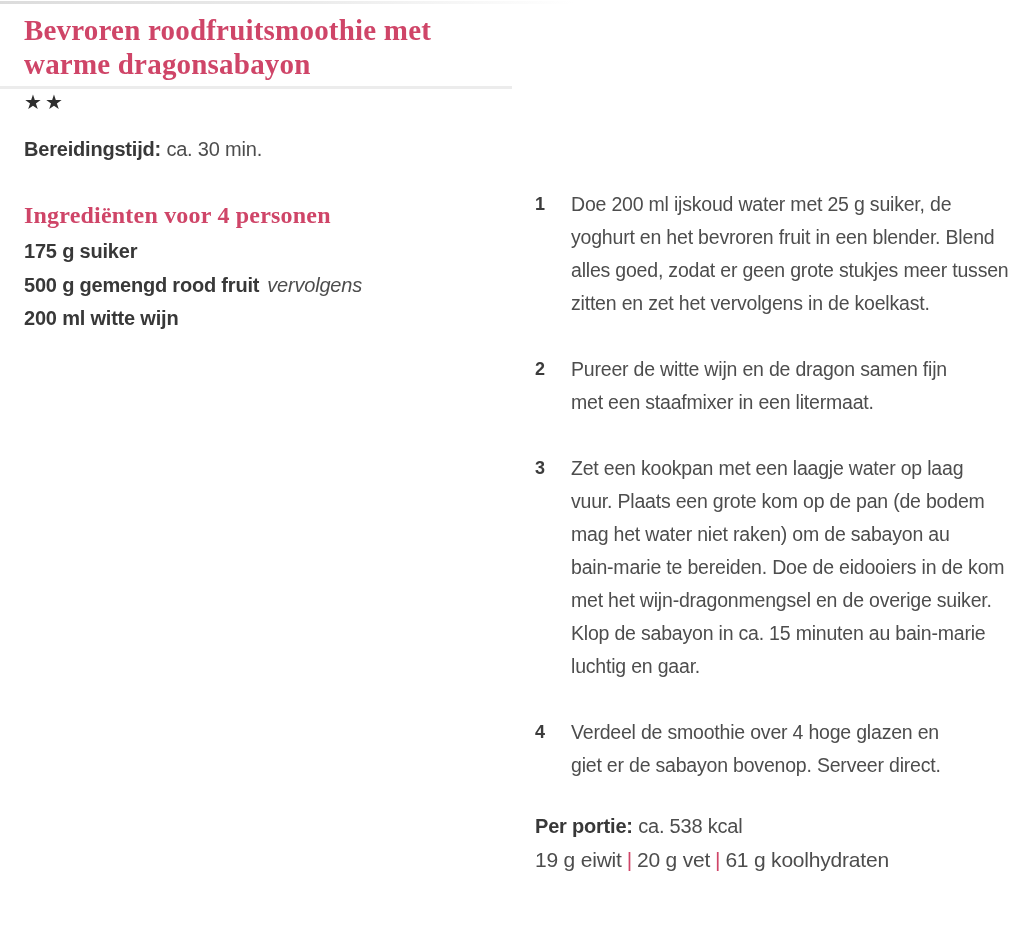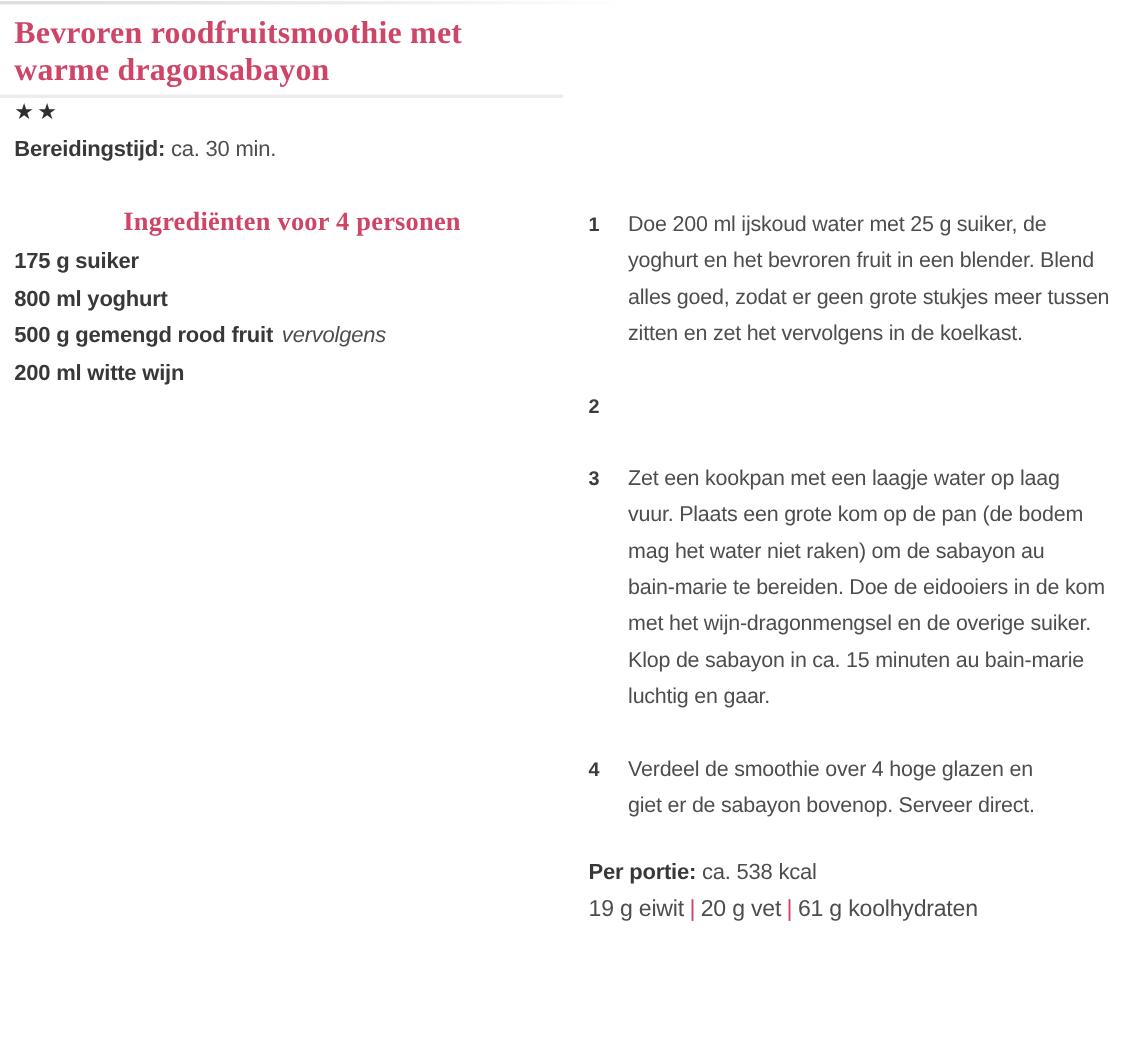--- a/index.html
+++ b/index.html
@@ -13,42 +13,42 @@
     width:1024px;height:946px;position:relative;overflow:hidden;
     font-family:"Liberation Sans","DejaVu Sans",sans-serif;
     -webkit-font-smoothing:antialiased;
   }
   
   .artifact{position:absolute;pointer-events:none;}
   .artifact-top{left:0;top:1px;width:575px;height:3px;
     background:linear-gradient(to right,#bfbfbf,#dcdcdc 55%,rgba(255,255,255,0));opacity:.55;}
   .artifact-mid{left:0;top:86px;width:512px;height:3px;background:#e7e7e7;opacity:.8;}
 
-  .left-col{position:absolute;left:13px;top:0;width:505px;}
+  .left-col{position:absolute;left:24px;top:0;width:505px;}
   .right-col{position:absolute;left:535px;top:0;width:482px;padding-top:188px;}
 
   .title{
     margin-top:13px;
     font-family:"Liberation Serif","DejaVu Serif",serif;
     font-weight:700;font-size:29px;line-height:34px;
     color:var(--accent);white-space:pre;letter-spacing:.2px;
   }
   .stars{
     margin-top:9px;font-size:20px;line-height:24px;color:#2e2e2e;letter-spacing:3px;
   }
   .prep{
-    margin-top:8px;font-size:20px;line-height:28px;color:var(--ink-body);letter-spacing:-.2px;
+    margin-top:21px;font-size:20px;line-height:28px;color:var(--ink-body);letter-spacing:-.2px;
   }
   .b{font-weight:700;color:var(--ink-dark);}
 
   .ing-heading{
     margin-top:37px;
     font-family:"Liberation Serif","DejaVu Serif",serif;
     font-weight:700;font-size:24px;line-height:30px;
-    color:var(--accent);letter-spacing:.2px;text-align:center;
+    color:var(--accent);letter-spacing:.2px;
   }
   .ing-list{margin-top:5px;list-style:none;}
   .ing{
     font-size:20px;line-height:33.5px;font-weight:700;color:var(--ink-dark);
     letter-spacing:-.2px;
   }
   .note{font-weight:400;font-style:italic;color:var(--ink-body);}
   .note:empty{display:none;}
   .note:not(:empty){margin-left:8px;}
 
@@ -77,36 +77,37 @@
 
   <section class="left-col">
     <h1 class="title">Bevroren roodfruitsmoothie met
 warme dragonsabayon</h1>
     <div class="stars">★★</div>
     <p class="prep"><span class="b">Bereidingstijd:</span> <span>ca. 30 min.</span></p>
 
     <h2 class="ing-heading">Ingrediënten voor 4 personen</h2>
     <ul class="ing-list">
       <li class="ing"><span>175 g suiker</span></li>
-      <li class="ing"><span>800 ml yoghurt</span></li>
       <li class="ing"><span>500 g gemengd rood fruit</span><span class="note">vervolgens</span></li>
       <li class="ing"><span>200 ml witte wijn</span></li>
     </ul>
   </section>
 
   <section class="right-col">
     <div class="step">
       <span class="num">1</span>
       <p class="step-text">Doe 200 ml ijskoud water met 25 g suiker, de
 yoghurt en het bevroren fruit in een blender. Blend
 alles goed, zodat er geen grote stukjes meer tussen
 zitten en zet het vervolgens in de koelkast.</p>
     </div>
     <div class="step">
       <span class="num">2</span>
+      <p class="step-text">Pureer de witte wijn en de dragon samen fijn
+met een staafmixer in een litermaat.</p>
     </div>
     <div class="step">
       <span class="num">3</span>
       <p class="step-text">Zet een kookpan met een laagje water op laag
 vuur. Plaats een grote kom op de pan (de bodem
 mag het water niet raken) om de sabayon au
 bain-marie te bereiden. Doe de eidooiers in de kom
 met het wijn-dragonmengsel en de overige suiker.
 Klop de sabayon in ca. 15 minuten au bain-marie
 luchtig en gaar.</p>

